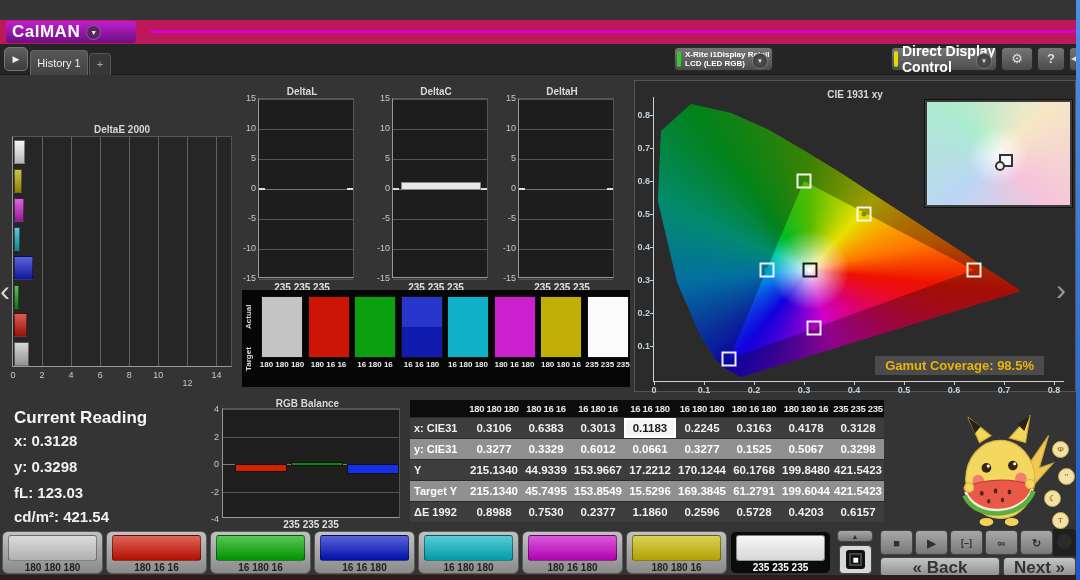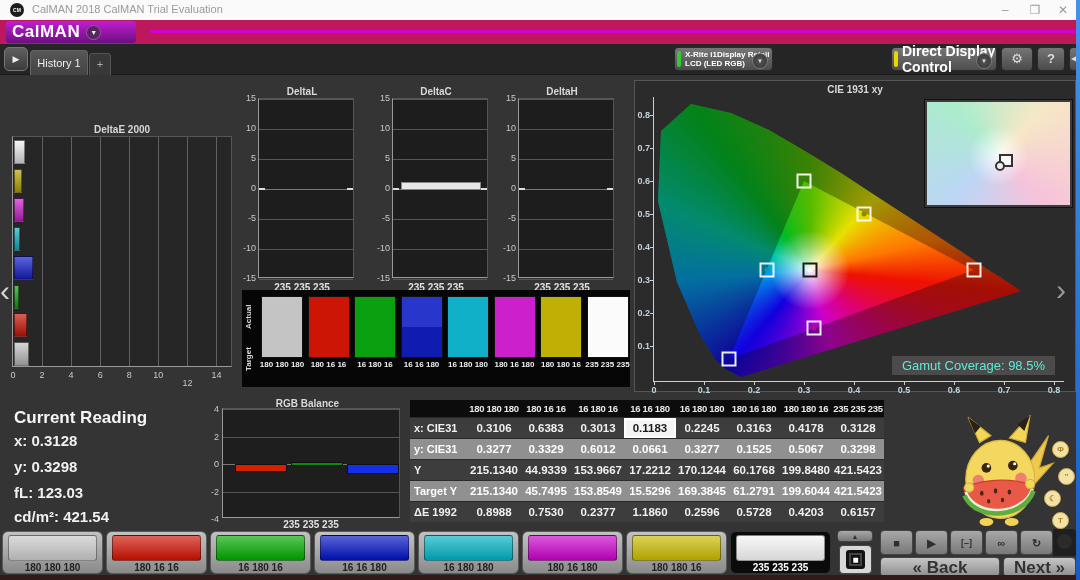--- a/index.html
+++ b/index.html
@@ -65,22 +65,22 @@
      background:radial-gradient(circle 55px at 156px 173px, rgba(255,255,255,.92), rgba(240,242,255,.35) 45%, rgba(0,0,0,0) 72%),
        conic-gradient(from 0deg at 156px 173px,
         #55bb00 0deg,#e8e000 42deg,#ff7700 77deg,#ee1100 96deg,#dd0077 132deg,#cc00cc 165deg,
         #1100dd 220deg,#00a0e8 265deg,#00c8a0 294deg,#00bb22 324deg,#55bb00 360deg);
      clip-path:polygon(87px 280px,72px 272px,62px 263px,46px 238px,23px 185px,4px 104px,7px 34px,37px 7px,
         77px 16px,115px 33px,151px 54px,187px 76px,222px 99px,256px 121px,288px 142px,314px 159px,
         333px 172px,346px 180px,367px 194px);}
   .cie-pt{position:absolute;width:11px;height:11px;border:2px solid rgba(255,255,255,.92);
         transform:translate(-50%,-50%);display:flex;align-items:center;justify-content:center;}
   .cie-pt .dot{width:5px;height:5px;border-radius:50%;}
-  .gamutbox{position:absolute;right:9px;bottom:6px;background:rgba(95,95,95,.62);padding:2px 10px;
-        color:#5eead4;font-size:13px;font-weight:normal;}
+  .gamutbox{position:absolute;right:20px;bottom:6px;background:rgba(95,95,95,.62);padding:2px 10px;
+        color:#eab308;font-size:13px;font-weight:bold;}
   .inset{position:absolute;left:271px;top:3px;width:143px;height:103px;border:2px solid #3c3c3c;outline:1px solid #111;
      background:radial-gradient(circle 40px at 50% 52%, rgba(255,255,255,.85), rgba(255,255,255,0) 75%),
        conic-gradient(from 45deg at 50% 50%, #f6e8c6, #f6c3da 90deg, #bcd6f5 180deg, #abeccd 270deg, #f6e8c6 360deg);}
   .inset-ico{position:absolute;left:50%;top:50%;width:10px;height:9px;border:2px solid #333;background:#f8f8f8;}
   .inset-ico:after{content:"";position:absolute;left:-6px;top:5px;width:6px;height:6px;border:2px solid #333;
         border-radius:50%;background:#eee;}
   
   .cr-head{left:14px;top:408px;font-size:17px;font-weight:bold;color:#f5f5f5;}
   .cr-line{left:14px;font-size:15px;font-weight:bold;color:#f0f0f0;}
   
@@ -109,27 +109,20 @@
   .coin{position:absolute;width:15px;height:15px;border-radius:50%;background:#f2e2a8;border:1px solid #cfa94a;
        color:#a8842a;font-size:8px;font-weight:bold;text-align:center;line-height:15px;}
   .edge-right{left:1076px;top:0;width:4px;height:580px;background:linear-gradient(#4a90e8,#1a5ac8);}
   .edge-bottom{left:0;top:575px;width:1076px;height:5px;background:#321a1a;}
 </style>
 </head>
 <body>
 
 <div id="root">
 
-  <div class="abs titlebar">
-    <div class="abs cm-ico">CM</div>
-    <div class="abs win-title">CalMAN 2018 CalMAN Trial Evaluation</div>
-    <div class="abs winbtn" style="left:992px">–</div>
-    <div class="abs winbtn" style="left:1022px">❐</div>
-    <div class="abs winbtn" style="left:1050px">✕</div>
-  </div>
 
   <div class="abs appheader">
     <div class="abs logo">
       <span class="logo-text">CalMAN</span>
       <span class="logo-arrow">▼</span>
     </div>
     <div class="abs accent-line"></div>
   </div>
 
   <div class="abs tabbar">
@@ -285,21 +278,21 @@
         <div class="sw" style="background: rgb(192, 176, 5);"></div>
         <div class="lb">180 180 16</div>
       </div>
       <div class="swcell" style="left: 342.5px;">
         <div class="sw" style="background: rgb(251, 251, 251);"></div>
         <div class="lb">235 235 235</div>
       </div>
     </div>
 
   <div class="abs ciepanel">
-    <div class="chart-title" style="margin-top:3px">CIE 1931 xy</div>
+    <div class="chart-title" style="margin-top:8px">CIE 1931 xy</div>
     <div id="cie-plot">
       <div class="cie-fill"></div>
       <svg id="cie-svg" width="410" height="284" style="position:absolute;left:0;top:0">
           <path d="M87,280 L72,272 L62,263 L46,238 L23,185 L4,104 L7,34 L37,7 L77,16 L115,33 L151,54 L187,76 L222,99 L256,121 L288,142 L314,159 L333,172 L346,180 L367,194 Z M320,173.1 L150,84 L75,262.2 Z" fill="rgba(10,10,10,0.32)" fill-rule="evenodd"></path>
         </svg>
       <div class="inset">
         <span class="inset-ico"></span>
       </div>
       <div class="gamutbox">
         <span>Gamut Coverage:</span>

